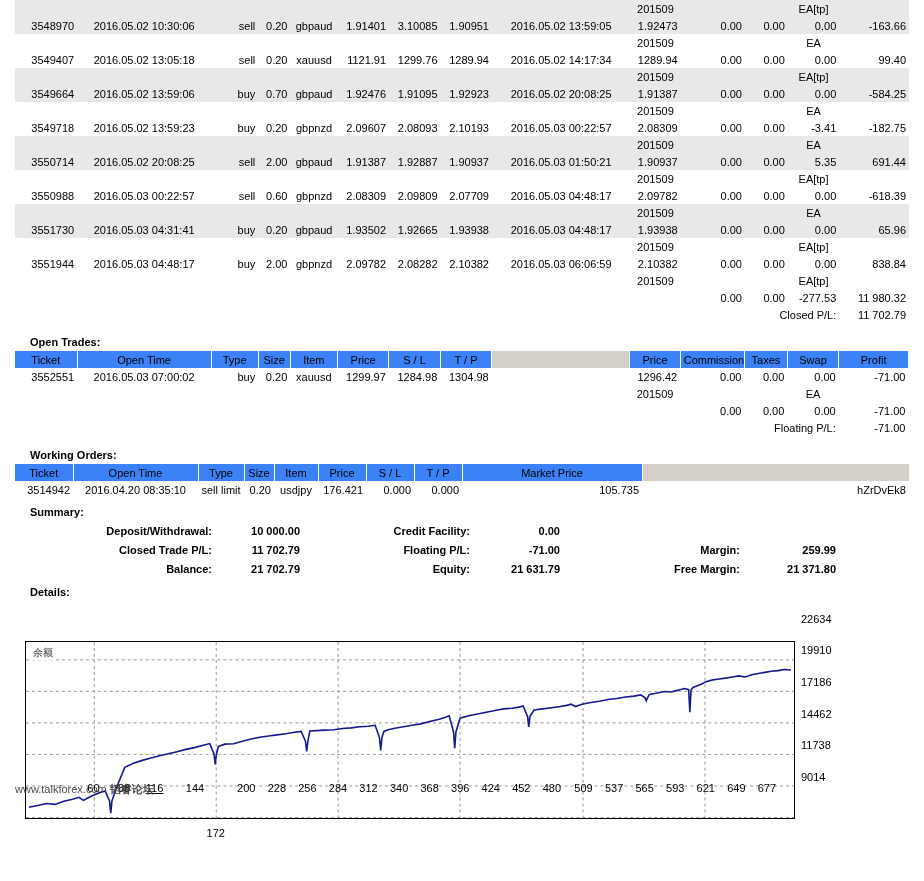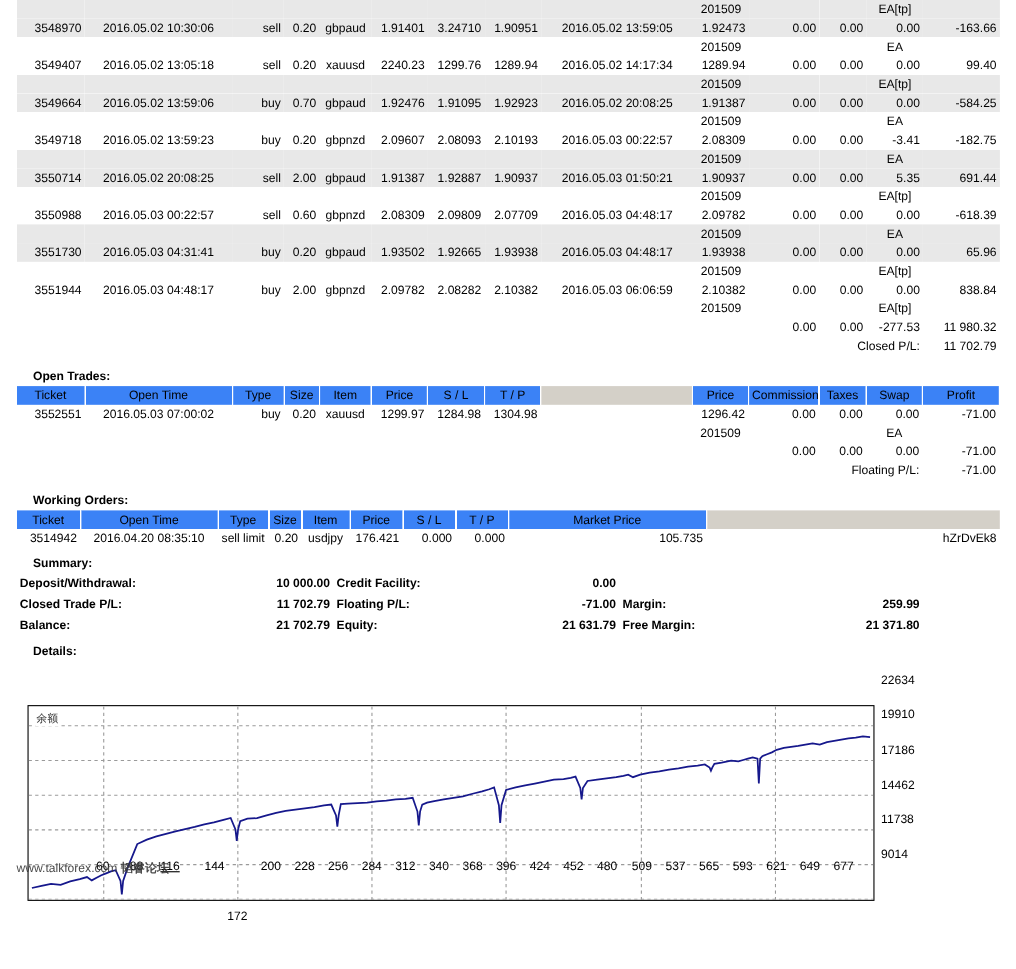--- a/index.html
+++ b/index.html
@@ -94,21 +94,21 @@
     width: 894px;
     margin: 0 15px;
     font-size: 11px;
   }
   table.summary td {
     padding: 1px 3px;
     white-space: nowrap;
     height: 19px;
     line-height: 16px;
   }
-  table.summary td.lbl { font-weight: bold; }
+  table.summary td.lbl { text-align: right; font-weight: bold; }
   table.summary td.val { text-align: right; font-weight: bold; }
   col.s1 { width: 200px; }
   col.s2 { width: 88px; }
   col.s3 { width: 170px; }
   col.s4 { width: 90px; }
   col.s5 { width: 180px; }
   col.s6 { width: 96px; }
   col.s7 { width: 70px; }
 
   
@@ -217,21 +217,21 @@
           <td class="c">EA[tp]</td>
           <td></td>
         </tr>
         <tr class="alt">
           <td class="r">3548970</td>
           <td class="c">2016.05.02 10:30:06</td>
           <td class="r">sell</td>
           <td class="r">0.20</td>
           <td class="c">gbpaud</td>
           <td class="r">1.91401</td>
-          <td class="r">3.24710</td>
+          <td class="r">3.10085</td>
           <td class="r">1.90951</td>
           <td class="c">2016.05.02 13:59:05</td>
           <td class="r">1.92473</td>
           <td class="r">0.00</td>
           <td class="r">0.00</td>
           <td class="r">0.00</td>
           <td class="r">-163.66</td>
         </tr>
         <tr class="sub">
           <td></td>
@@ -248,21 +248,21 @@
           <td></td>
           <td class="c">EA</td>
           <td></td>
         </tr>
         <tr class="">
           <td class="r">3549407</td>
           <td class="c">2016.05.02 13:05:18</td>
           <td class="r">sell</td>
           <td class="r">0.20</td>
           <td class="c">xauusd</td>
-          <td class="r">2240.23</td>
+          <td class="r">1121.91</td>
           <td class="r">1299.76</td>
           <td class="r">1289.94</td>
           <td class="c">2016.05.02 14:17:34</td>
           <td class="r">1289.94</td>
           <td class="r">0.00</td>
           <td class="r">0.00</td>
           <td class="r">0.00</td>
           <td class="r">99.40</td>
         </tr>
         <tr class="sub altsub">

